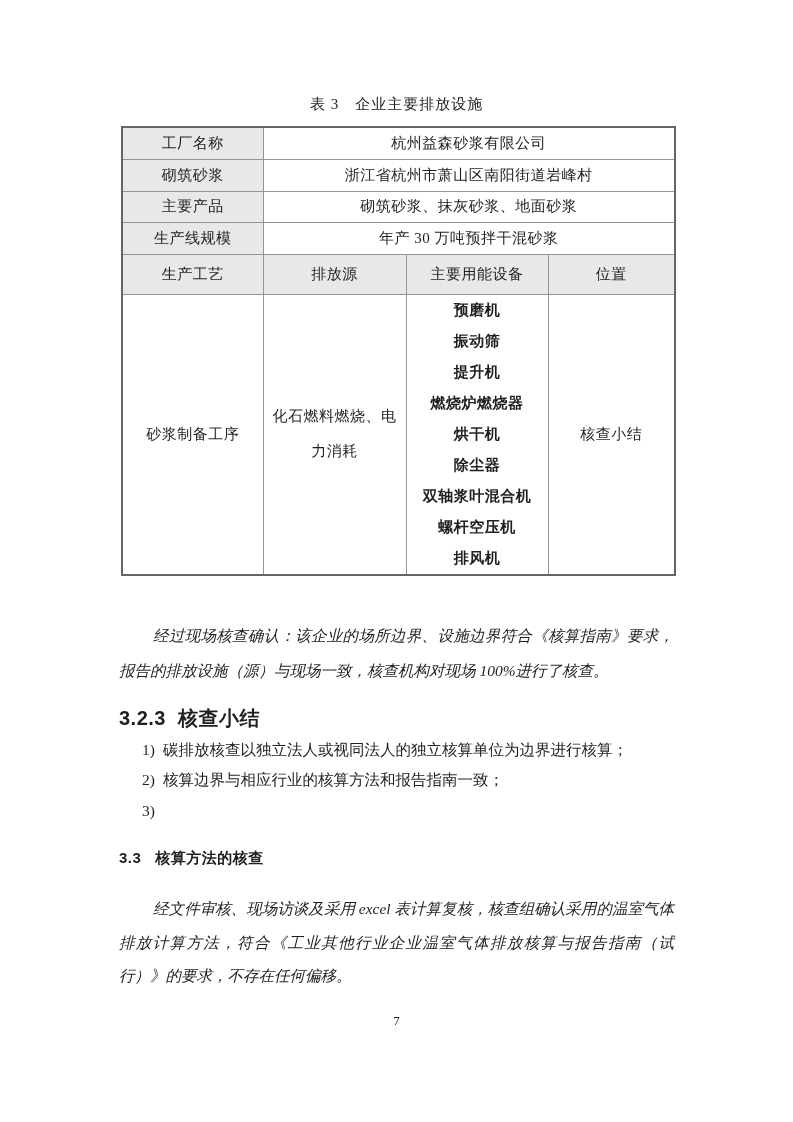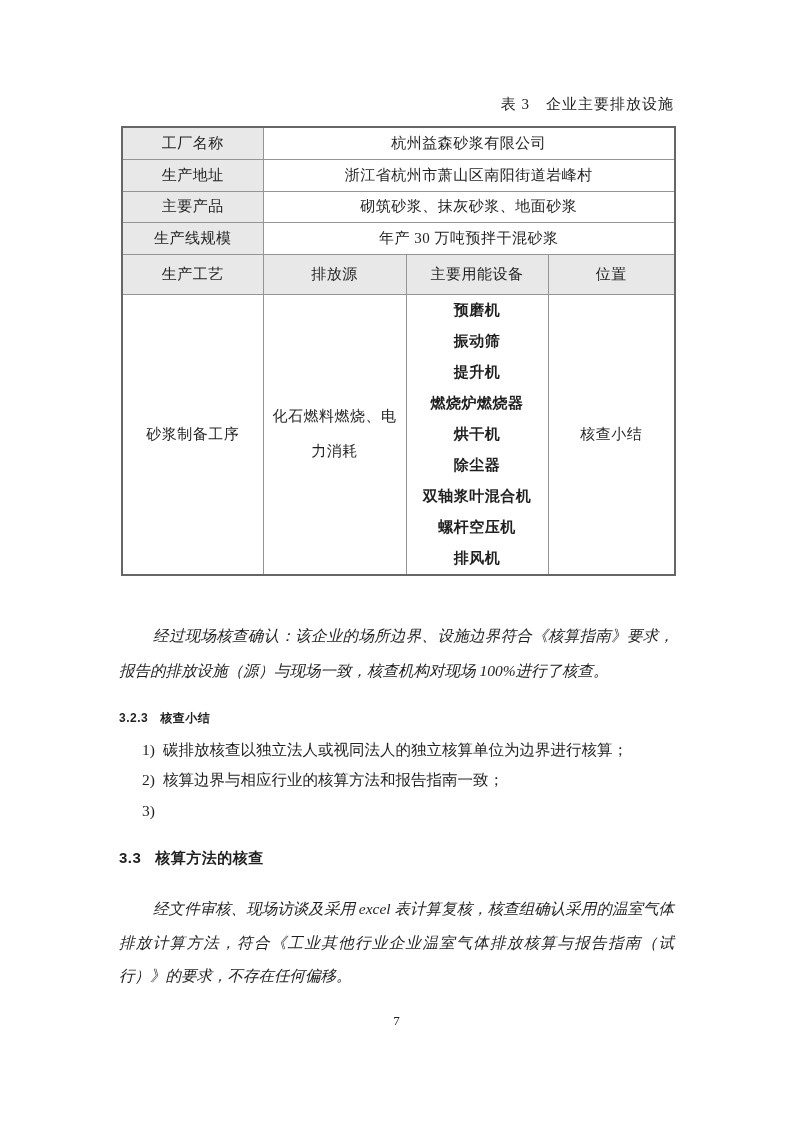--- a/index.html
+++ b/index.html
@@ -14,21 +14,21 @@
     width:793px;height:1122px;
     background:#ffffff;
     font-family:"Liberation Serif","DejaVu Serif",serif;
     color:var(--text-col);
     overflow:hidden;
     box-sizing:border-box;
     padding-top:94px;
   }
   .content{width:555px;margin-left:119px;}
   .doc-title{
-    text-align:right;
+    text-align:center;
     font-size:15px;
     line-height:20px;
     margin:0 0 12px 0;
     white-space:pre-wrap;
     letter-spacing:1px;
   }
   table.main-table{
     border-collapse:collapse;
     table-layout:fixed;
     width:553px;
@@ -55,21 +55,21 @@
     line-height:35px;
     text-align:justify;
     text-indent:2.2em;
     margin:0;
     font-style:italic;
   }
   .para-first{margin-top:42px;}
   .h323{
     font-family:"Liberation Sans","DejaVu Sans",sans-serif;
     font-weight:bold;
-    font-size:12px;
+    font-size:20px;
     line-height:22px;
     margin:19px 0 0 0;
     letter-spacing:0.5px;
   }
   .h323 .hnum{margin-right:12px;}
   .list{margin-top:6px;}
   .list-item{
     display:flex;
     font-size:15.5px;
     line-height:30.5px;
@@ -107,21 +107,21 @@
           <col style="width:143px">
           <col style="width:142px">
           <col style="width:127px">
       </colgroup>
       <tbody>
         <tr class="h32">
           <th class="shaded">工厂名称</th>
           <td colspan="3">杭州益森砂浆有限公司</td>
         </tr>
         <tr class="h32">
-          <th class="shaded">生产地址</th>
+          <th class="shaded">砌筑砂浆</th>
           <td colspan="3">浙江省杭州市萧山区南阳街道岩峰村</td>
         </tr>
         <tr class="h31">
           <th class="shaded">主要产品</th>
           <td colspan="3">砌筑砂浆、抹灰砂浆、地面砂浆</td>
         </tr>
         <tr class="h32">
           <th class="shaded">生产线规模</th>
           <td colspan="3">年产 30 万吨预拌干混砂浆</td>
         </tr>

